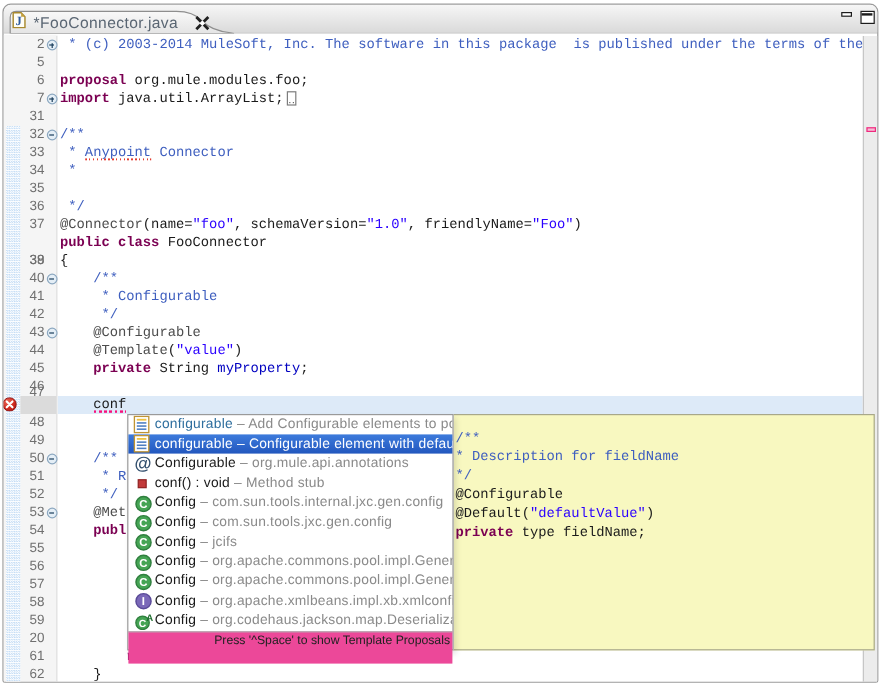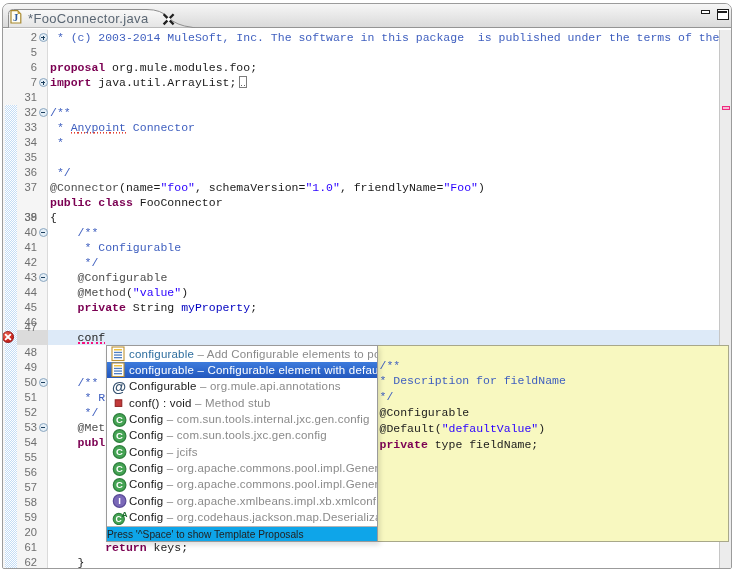--- a/index.html
+++ b/index.html
@@ -37,21 +37,21 @@
 .pinkmark{position:absolute;left:1.5px;top:75.5px;width:8px;height:4px;border:1.5px solid #ef2a7e;background:#f6bcd6}
 .plist{position:absolute;left:103px;top:340.5px;width:272px;height:197px;border:1px solid #9a9a9a;background:#fff;z-index:5;box-shadow:2px 3px 5px rgba(0,0,0,0.13)}
 .prow{position:absolute;left:0;width:270px;height:16.4px;font:11.5px/16.4px "Liberation Sans",sans-serif;letter-spacing:0.2px;white-space:nowrap;overflow:hidden;color:#1a1a1a;padding-left:22px}
 .prow svg,.prow .aticon{position:absolute;left:5px;top:0.7px}
 .prow svg.tpl{left:2.5px;top:0.5px}
 .nm1{color:#2e6e9e}
 .ds{color:#8a8a8a}
 .psel{background:linear-gradient(#3d7bdc,#2257be);color:#fff}
 .psel .ds,.psel .nm1{color:#fff}
 .aticon{font:bold 14.5px/16px "Liberation Sans",sans-serif;color:#33506e}
-.pstat{position:absolute;left:0;top:180px;width:270px;height:15px;border-top:1px solid #b5b5b5;background:#0ea5e9;font:10.2px/15px "Liberation Sans",sans-serif;color:#222;text-align:left;padding-right:2px}
+.pstat{position:absolute;left:0;top:180px;width:270px;height:27px;border-top:1px solid #b5b5b5;background:#ec4899;font:10.2px/15px "Liberation Sans",sans-serif;color:#222;text-align:right;padding-right:2px}
 .tip{position:absolute;left:374px;top:340.5px;width:352px;height:197px;border:1px solid #a8a88a;background:#f8f8c0;z-index:4}
 .tl{position:absolute;left:1.5px;height:16px;font:11.5px/16px "Liberation Mono",monospace;color:#1b1b1b;white-space:pre}
 .tstat{position:absolute;left:0;top:180px;width:350px;height:15px;border-top:1px solid #a0a080;font:10.2px/15px "Liberation Sans",sans-serif;color:#333;text-align:right;padding-right:4px}
 </style></head>
 <body>
 <div class="win">
   <div class="tabbar">
     <svg class="tabsvg" width="200" height="21" viewBox="0 0 200 21">
       <defs>
           <linearGradient id="tg" x1="0" y1="0" x2="0" y2="1">
@@ -89,21 +89,21 @@
       <div class="cl" style="top:90px"><span class="c"> * <span class="sqr">Anypoint</span> Connector</span></div>
       <div class="cl" style="top:105px"><span class="c"> *</span></div>
       <div class="cl" style="top:135px"><span class="c"> */</span></div>
       <div class="cl" style="top:150px"><span class="an">@Connector</span>(name=<span class="s">"foo"</span>, schemaVersion=<span class="s">"1.0"</span>, friendlyName=<span class="s">"Foo"</span>)</div>
       <div class="cl" style="top:165px"><span class="k">public class</span> FooConnector</div>
       <div class="cl" style="top:180px">{</div>
       <div class="cl" style="top:195px">    <span class="c">/**</span></div>
       <div class="cl" style="top:210px">    <span class="c"> * Configurable</span></div>
       <div class="cl" style="top:225px">    <span class="c"> */</span></div>
       <div class="cl" style="top:240px">    <span class="an">@Configurable</span></div>
-      <div class="cl" style="top:255px">    <span class="an">@Method</span>(<span class="s">"value"</span>)</div>
+      <div class="cl" style="top:255px">    <span class="an">@Template</span>(<span class="s">"value"</span>)</div>
       <div class="cl" style="top:270px">    <span class="k">private</span> String <span class="f">myProperty</span>;</div>
       <div class="cl" style="top:300px">    <span class="sqp">conf</span></div>
       <div class="cl" style="top:345px">    <span class="c">/**</span></div>
       <div class="cl" style="top:360px">    <span class="c"> * R</span></div>
       <div class="cl" style="top:375px">    <span class="c"> */</span></div>
       <div class="cl" style="top:390px">    <span class="an">@Met</span></div>
       <div class="cl" style="top:405px">    <span class="k">publ</span></div>
       <div class="cl" style="top:510px">        <span class="k">return</span> keys;</div>
       <div class="cl" style="top:525px">    }</div>
     </div>

